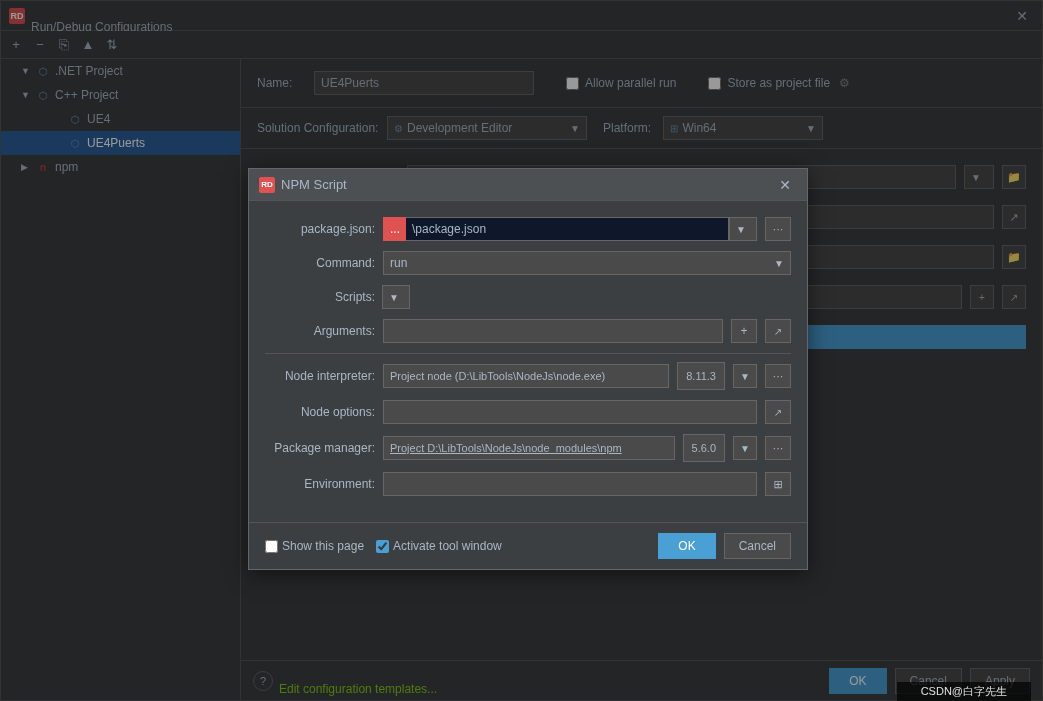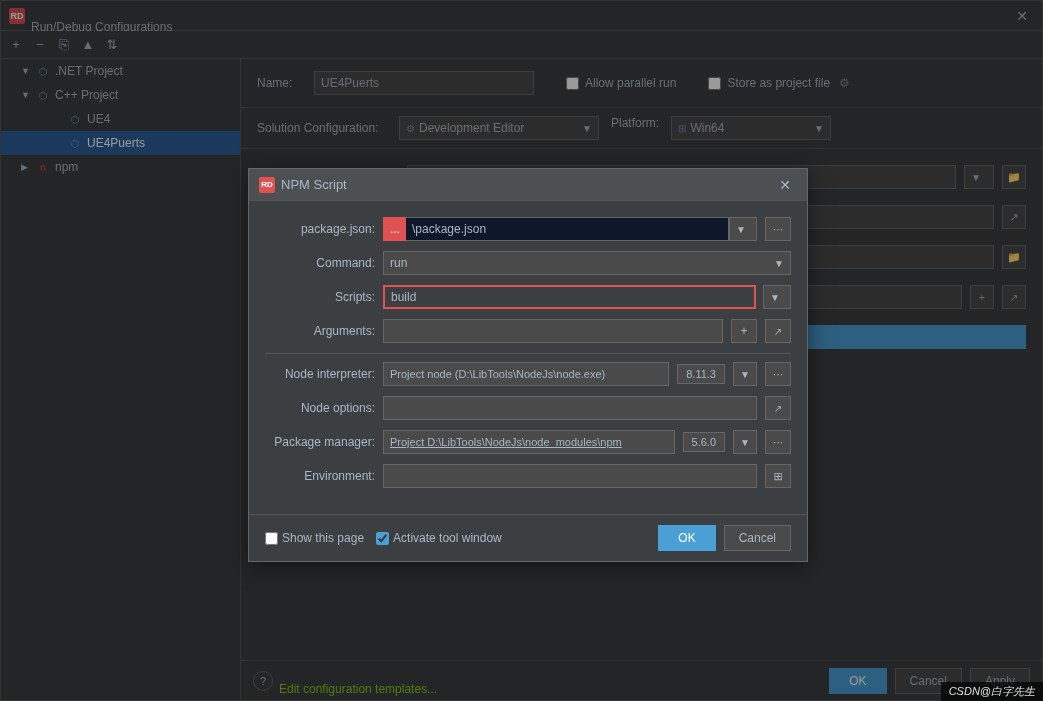--- a/index.html
+++ b/index.html
@@ -167,21 +167,20 @@
     .checkbox-label { color: #a9b7c6; font-size: 12px; }
     input[type="checkbox"] {
       accent-color: #4a9fd5;
     }
 
     
     .solution-row {
       padding: 8px 16px;
       display: flex;
       align-items: center;
-      gap: 12px;
       border-bottom: 1px solid #555;
       flex-shrink: 0;
     }
     .solution-label { color: #a9b7c6; font-size: 12px; min-width: 130px; }
     .dropdown-select {
       background: #4a4a4a;
       border: 1px solid #666;
       color: #a9b7c6;
       padding: 3px 6px;
       font-size: 12px;
@@ -190,22 +189,23 @@
       display: flex;
       align-items: center;
       justify-content: space-between;
       cursor: pointer;
     }
     .dropdown-arrow { font-size: 10px; }
 
     
     .platform-group {
       display: flex;
-      align-items: flex-start;
+      align-items: center;
       gap: 8px;
+      margin-left: 16px;
     }
     .platform-label { color: #a9b7c6; font-size: 12px; }
 
     
     .main-content {
       flex: 1;
       padding: 16px;
       overflow-y: auto;
       position: relative;
     }
@@ -300,27 +300,26 @@
       padding: 4px 14px;
       cursor: pointer;
       font-size: 12px;
       height: 26px;
     }
 
     
     .watermark {
       position: absolute;
       bottom: 0;
-      right: 0;
+      right: 12px;
       background: rgba(0,0,0,0.7);
       color: #e0e0e0;
       font-size: 11px;
-      padding: 2px 8px;
+      padding: 2px 24px;
       z-index: 1000;
-      font-style: italic;
     }
 
     
     .dialog-overlay {
       position: absolute;
       top: 0; left: 0; right: 0; bottom: 0;
       background: rgba(0,0,0,0.4);
       display: flex;
       align-items: center;
       justify-content: center;
@@ -466,21 +465,21 @@
       height: 26px;
     }
 
     
     .node-version-badge {
       background: #4a4a4a;
       border: 1px solid #666;
       color: #a9b7c6;
       padding: 2px 8px;
       font-size: 11px;
-      height: 20px;
+      height: 28px;
       display: flex;
       align-items: center;
     }
 
     
     .pkg-input-wrapper {
       flex: 1;
       position: relative;
       display: flex;
       align-items: center;
@@ -708,23 +707,20 @@
         <div class="dialog-field-row">
           <span class="dialog-field-label">Command:</span>
           <div class="dialog-dropdown">
             <span>run</span>
             <span class="dropdown-arrow">▼</span>
           </div>
         </div>
 
         <div class="dialog-field-row">
           <span class="dialog-field-label">Scripts:</span>
-          <div class="scripts-input-wrapper">
-            <input class="scripts-input" type="text" value="build" style="">
-          </div>
           <div class="dropdown-select" style="width:28px;border:1px solid #666;background:#4a4a4a;flex:0 0 28px;height:24px;margin-left:-1px;">
             <span class="dropdown-arrow">▼</span>
           </div>
         </div>
 
         <div class="dialog-field-row">
           <span class="dialog-field-label">Arguments:</span>
           <input class="dialog-input" type="text" value="" style="">
           <button class="dialog-btn" style="font-size:12px;">+</button>
           <button class="dialog-btn" style="font-size:10px;">↗</button>

